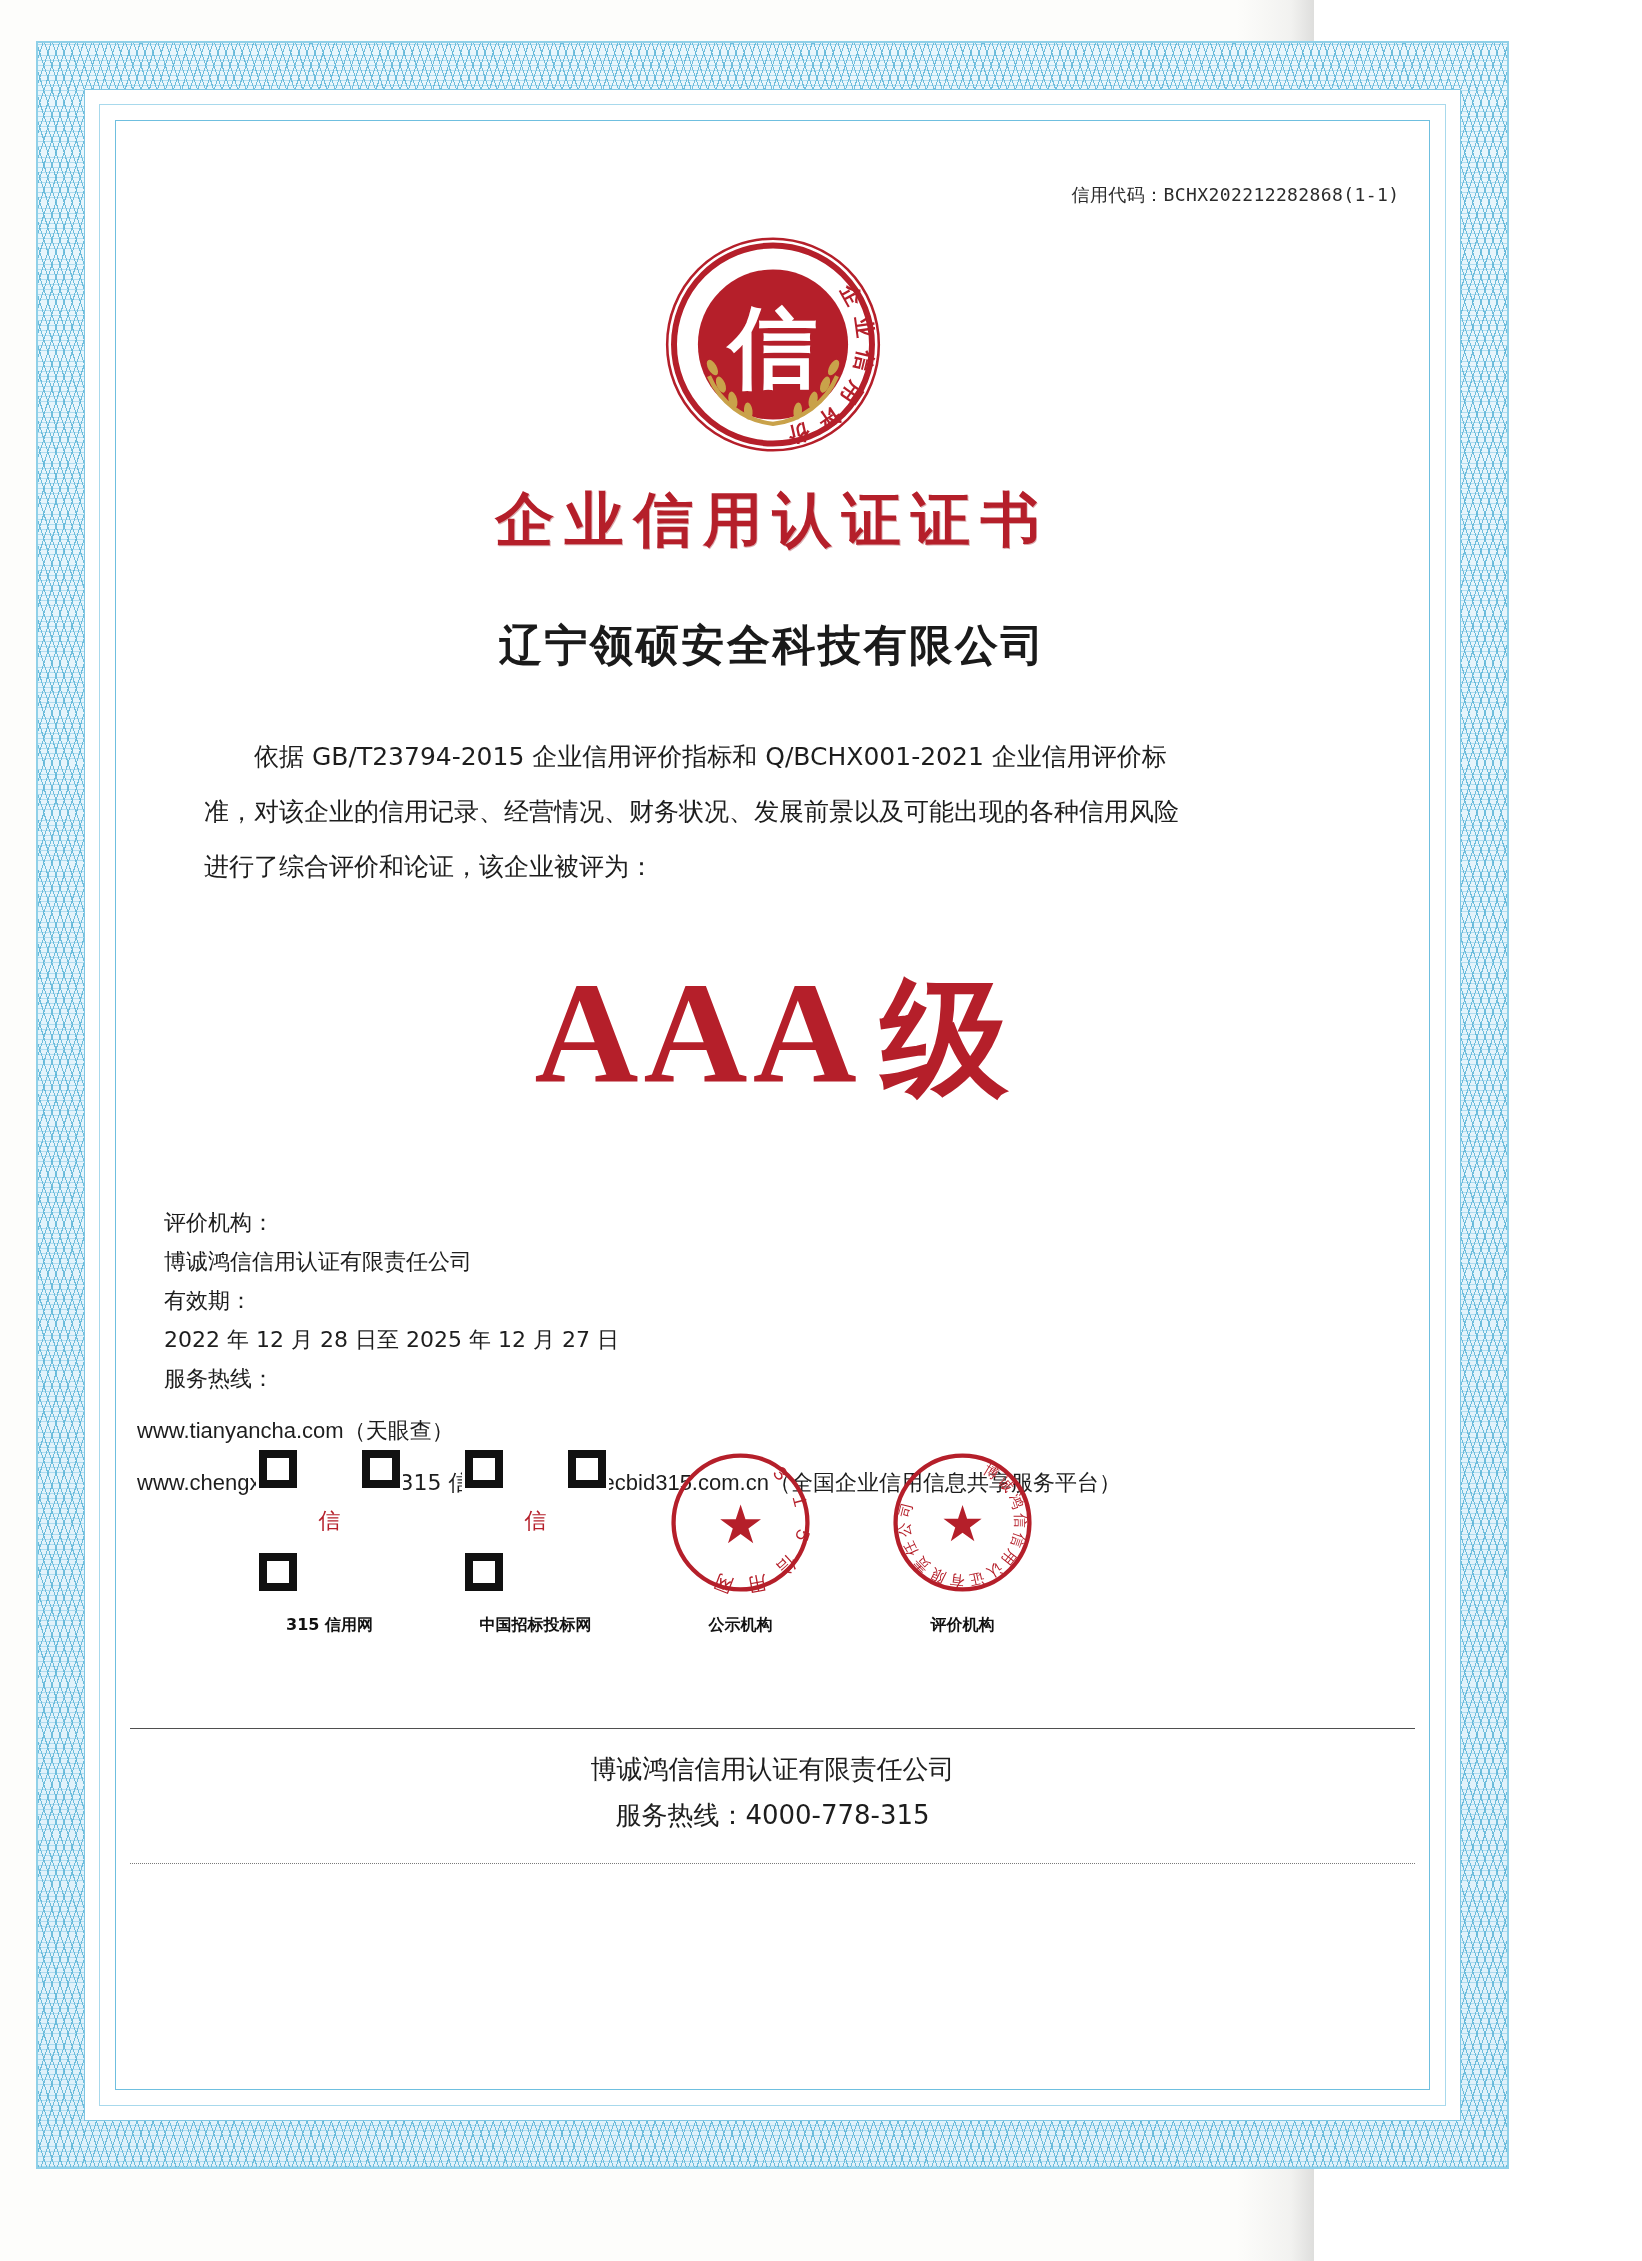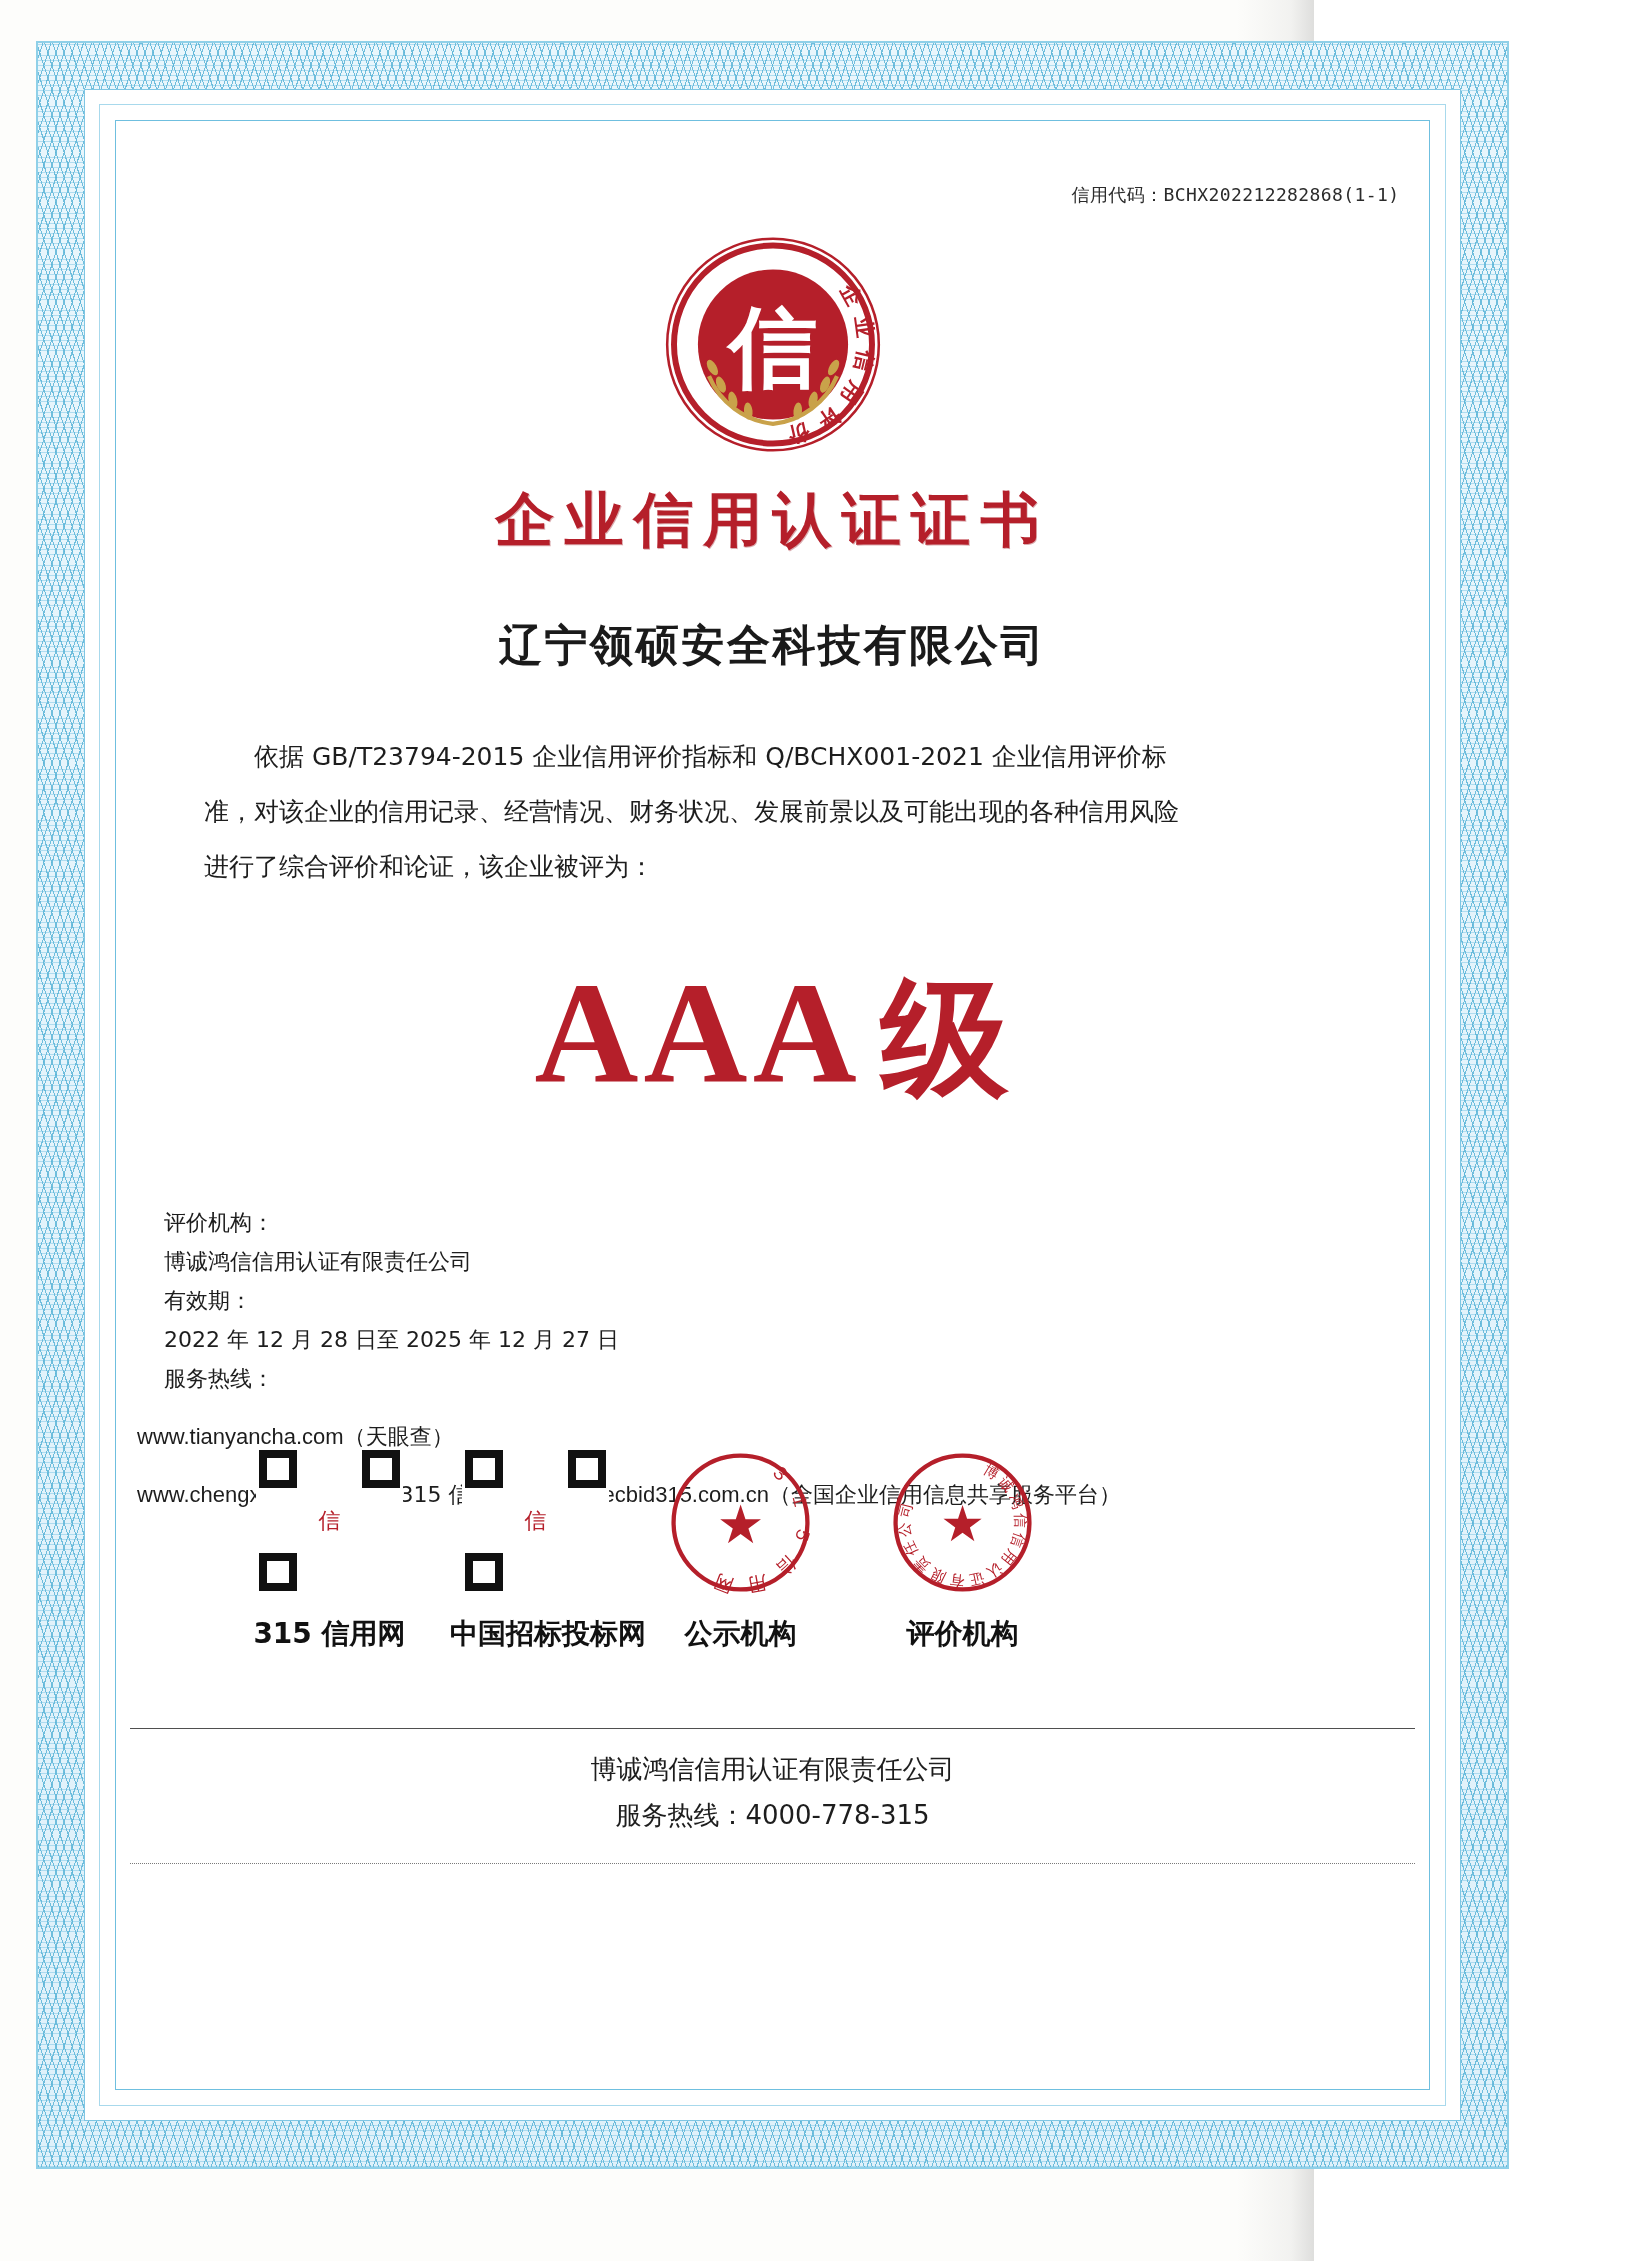--- a/index.html
+++ b/index.html
@@ -168,21 +168,21 @@
     left: 12px; top: 1073px;
     width: 1214px;
     font-family: "DejaVu Sans", sans-serif;
     font-size: 22px;
     line-height: 39px;
     color: #1d1d1d;
   }
   .info .row { white-space: nowrap; margin-left: 27px; }
   .links-row {
     display: flex;
-    margin-top: 19px;
+    margin-top: 13px;
   }
   .links-row .col-a { width: 402px; white-space: nowrap; }
   .links-row .col-b { white-space: nowrap; }
   .lat { font-family: "Liberation Sans", sans-serif; }
 
   
   .badges {
     position: absolute;
     left: 51px; top: 1317px;
     width: 1197px;
@@ -191,21 +191,21 @@
   .badge {
     position: absolute;
     top: 0;
     width: 171px;
     text-align: center;
   }
   .badge .cap {
     position: absolute;
     left: 0; right: 0; top: 168px;
     font-family: "DejaVu Sans", sans-serif;
-    font-size: 28px;
+    font-size: 16px;
     font-weight: bold;
     color: #111;
     white-space: nowrap;
   }
   .qr {
     width: 147px; height: 147px;
     margin: 0 auto;
     position: relative;
     background-color: #fff;
     background-image:

